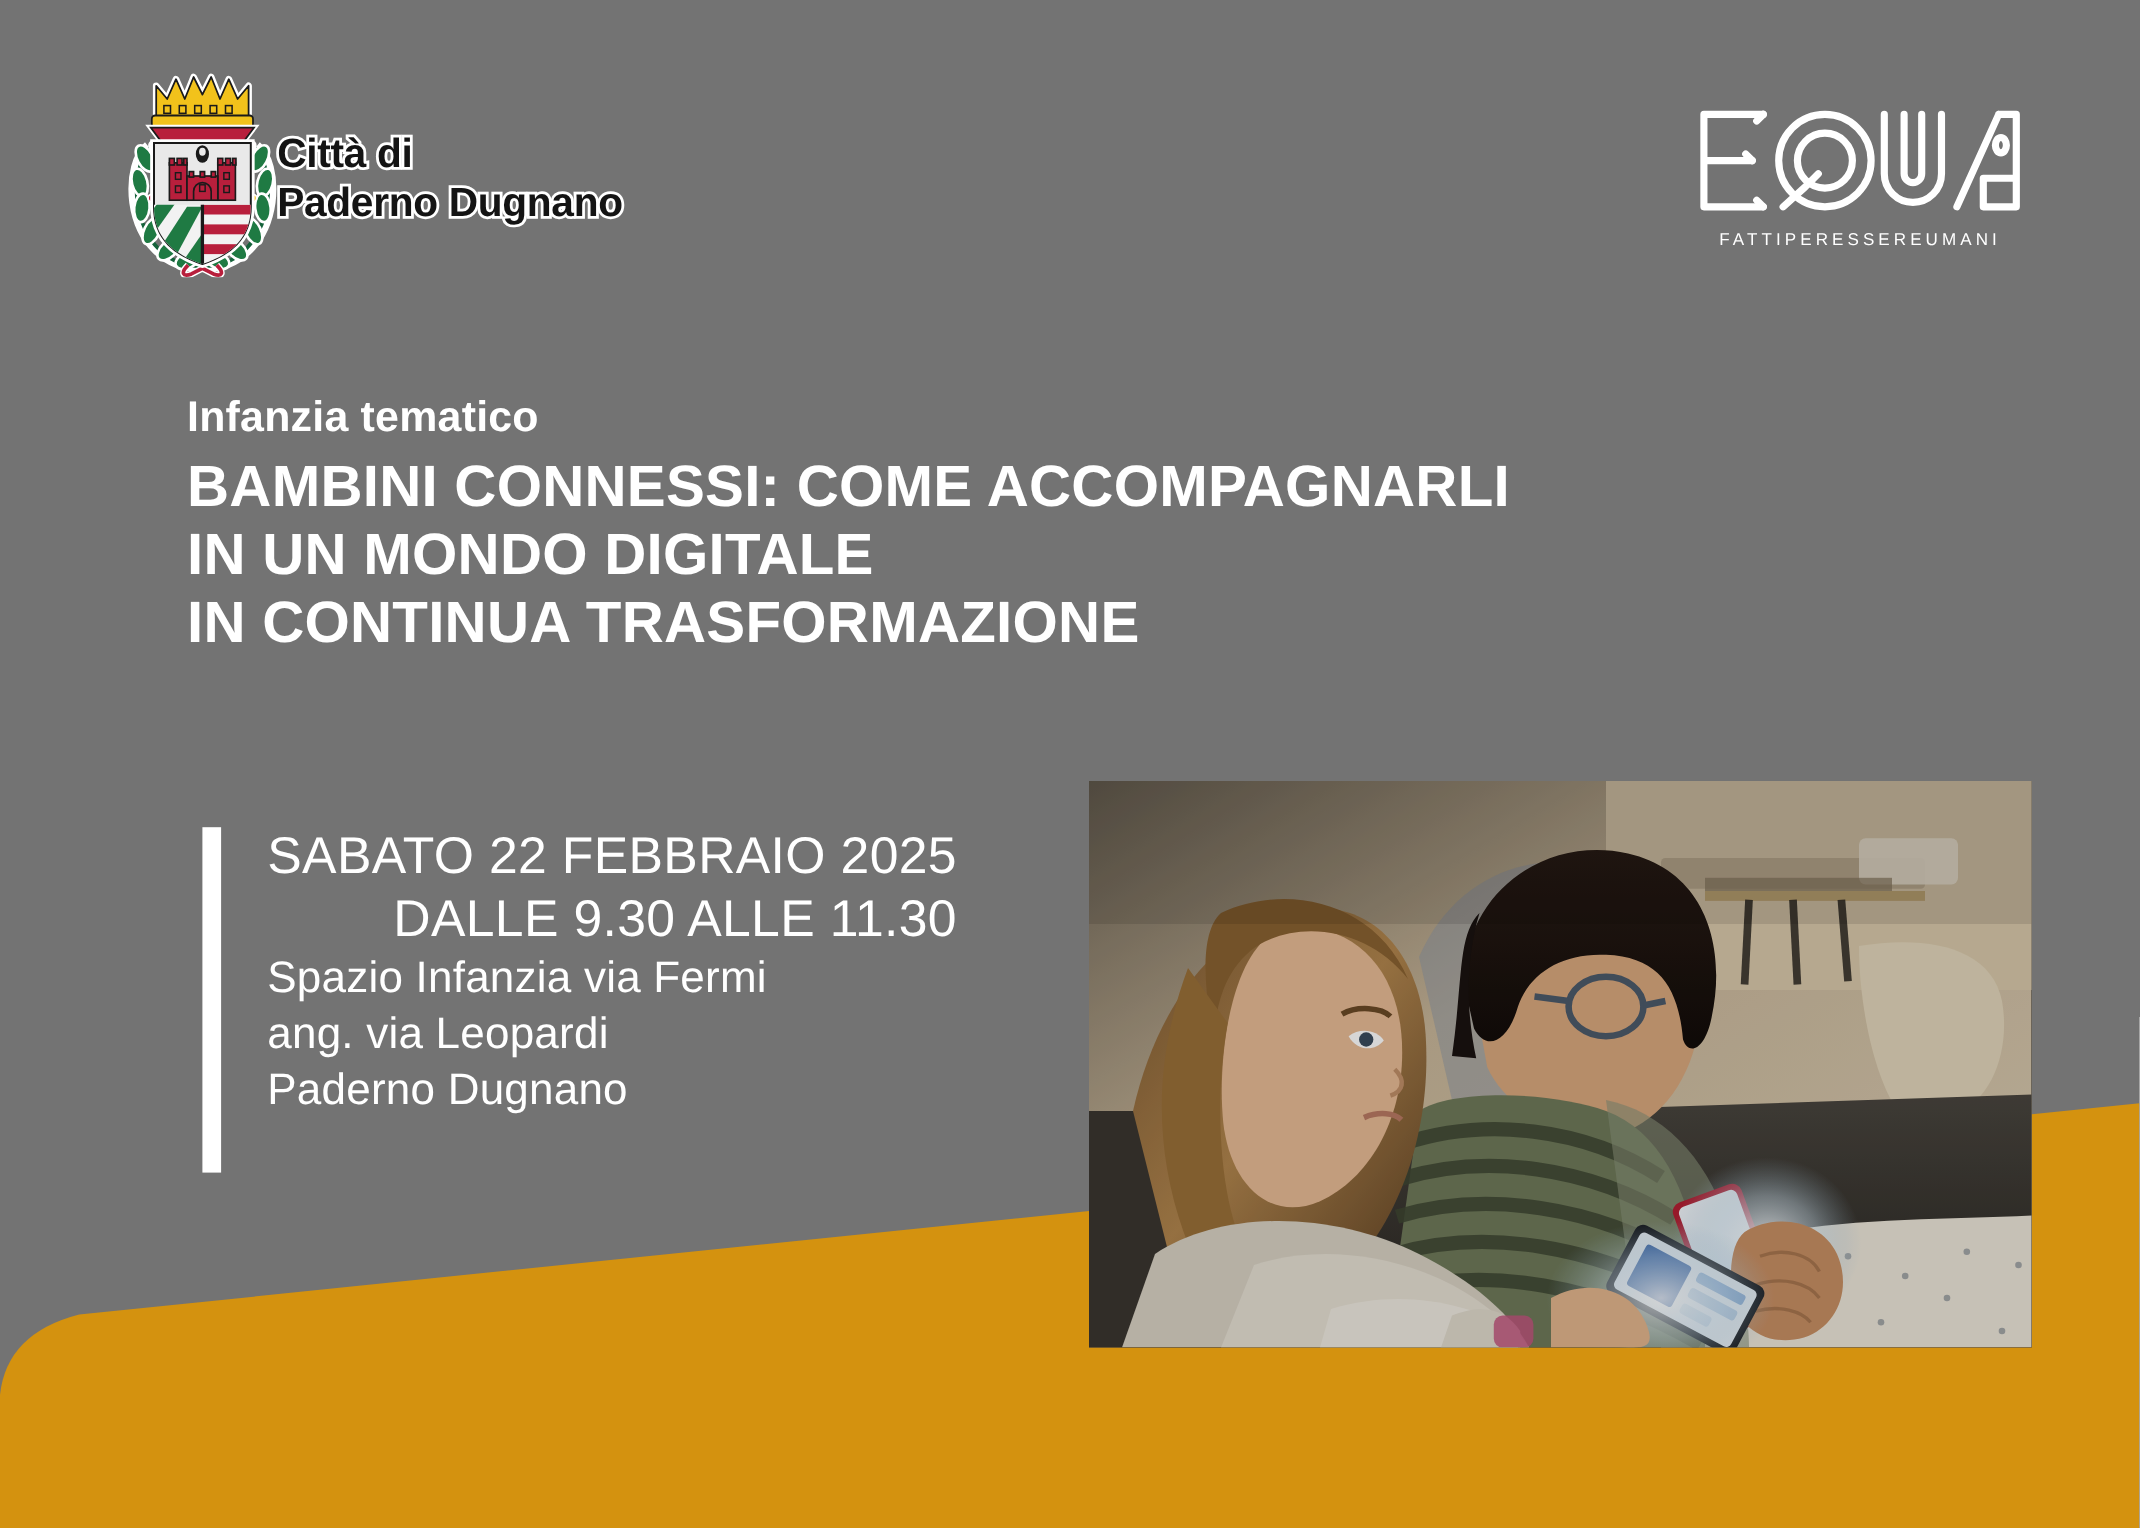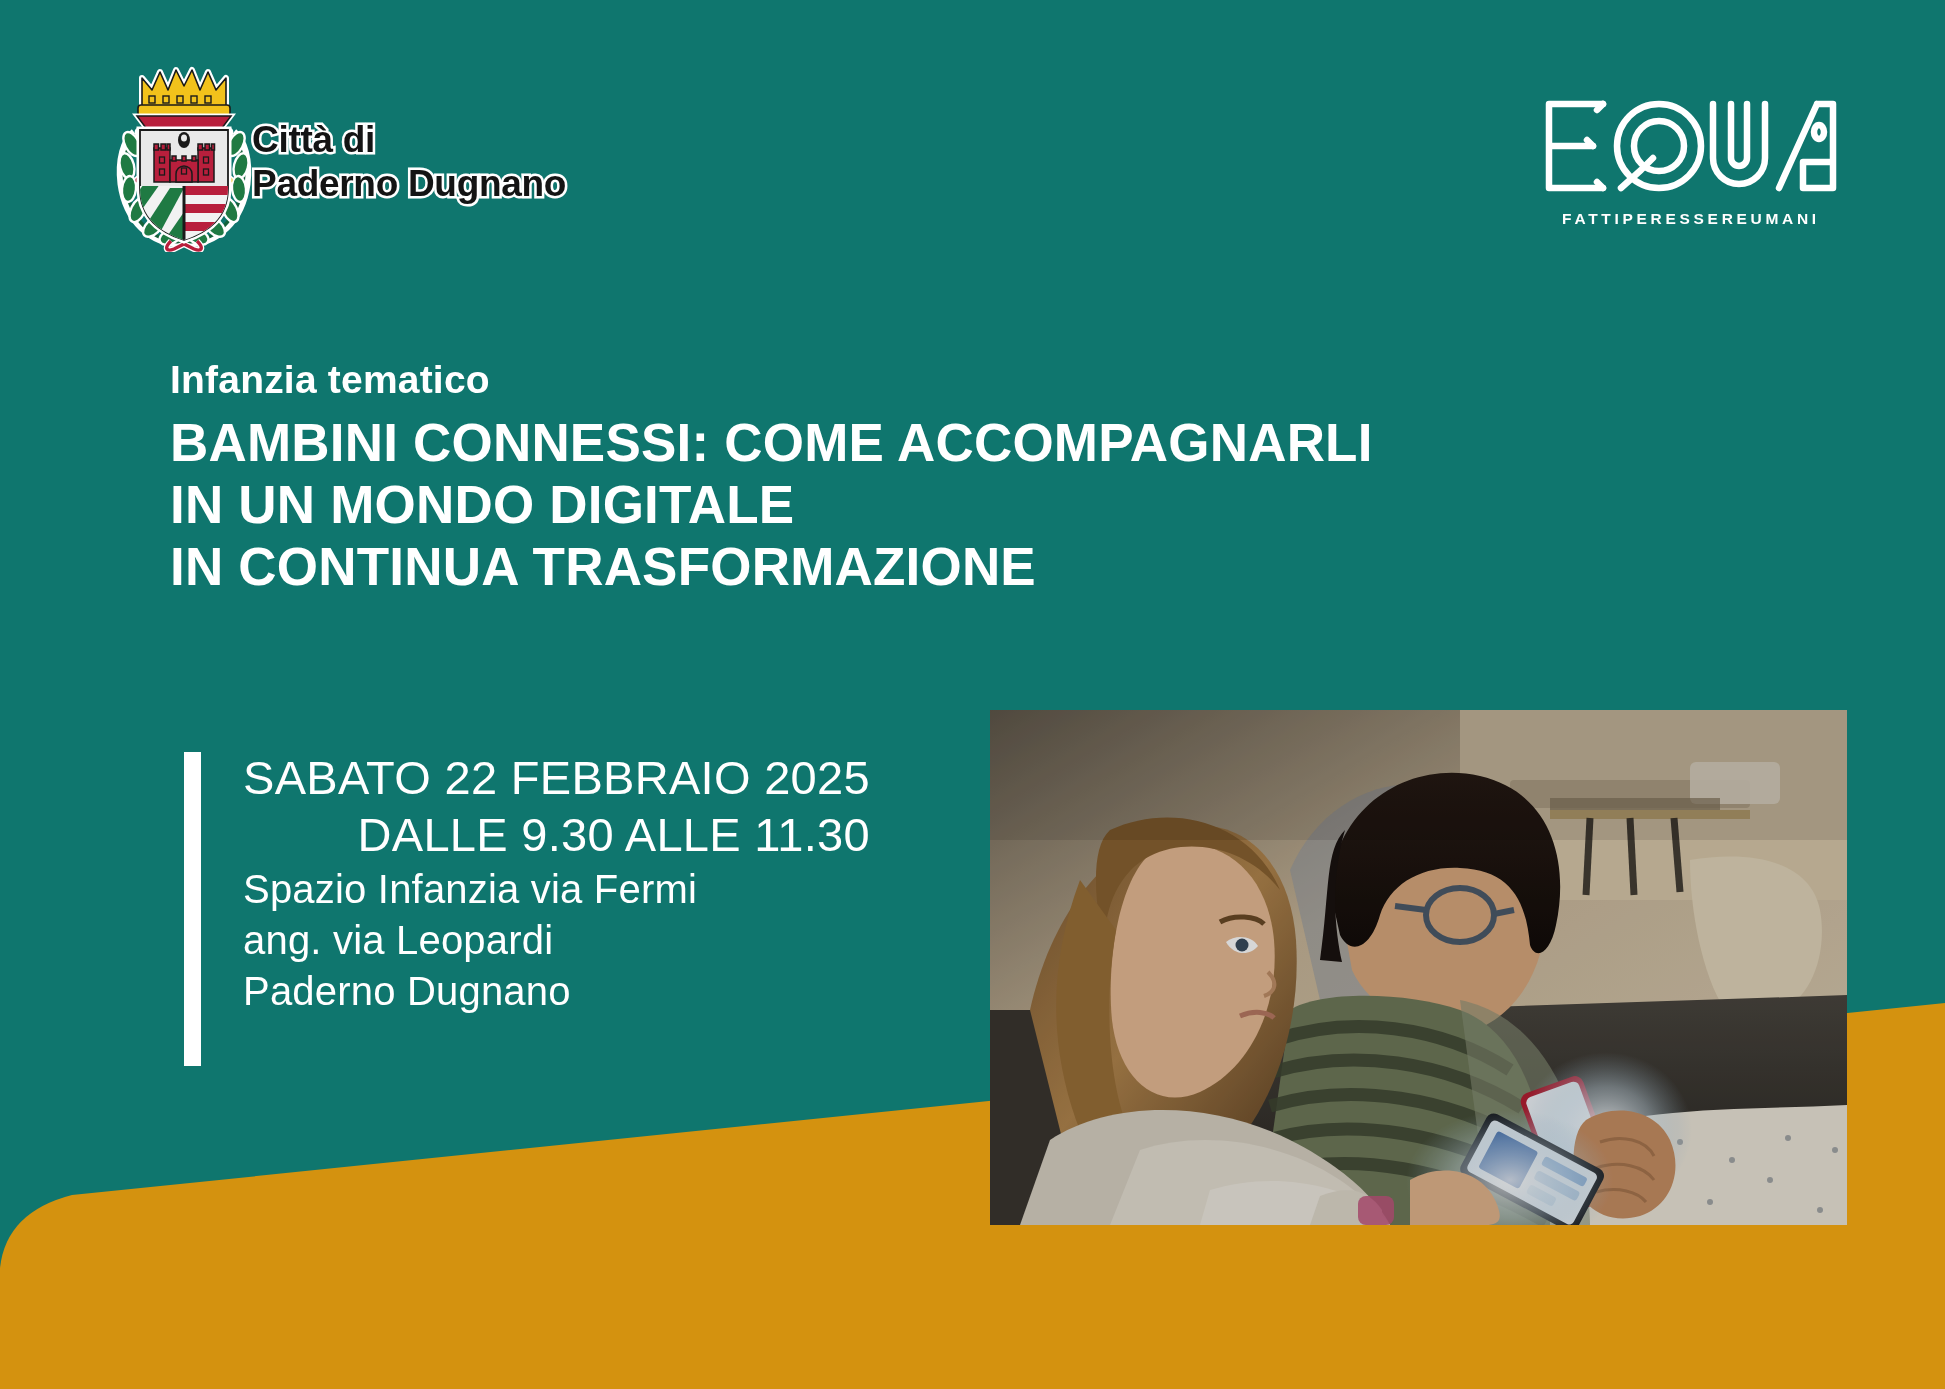--- a/index.html
+++ b/index.html
@@ -4,21 +4,21 @@
 <style>
   * { margin:0; padding:0; box-sizing:border-box; }
   html, body {
     width:1945px; height:1389px;
     overflow:hidden;
     font-family:"Liberation Sans", sans-serif;
   }
   #poster {
     position:relative;
     width:1945px; height:1389px;
-    background:#0f766e;
+    background:#737373;
     overflow:hidden;
   }
 
   
   .wedge {
     position:absolute;
     left:0; top:0;
     width:1945px; height:1389px;
     pointer-events:none;
   }
@@ -47,21 +47,21 @@
     right:104px; top:96px;
     width:300px; height:100px;
   }
   .equa-tag {
     position:absolute;
     right:104px; top:210px;
     width:300px;
     text-align:center;
     color:#ffffff;
     font-size:15.5px;
-    font-weight:bold;
+    font-weight:normal;
     letter-spacing:3.7px;
   }
 
   
   .kicker {
     position:absolute;
     left:170px; top:358px;
     color:#ffffff;
     font-size:39px;
     font-weight:bold;

